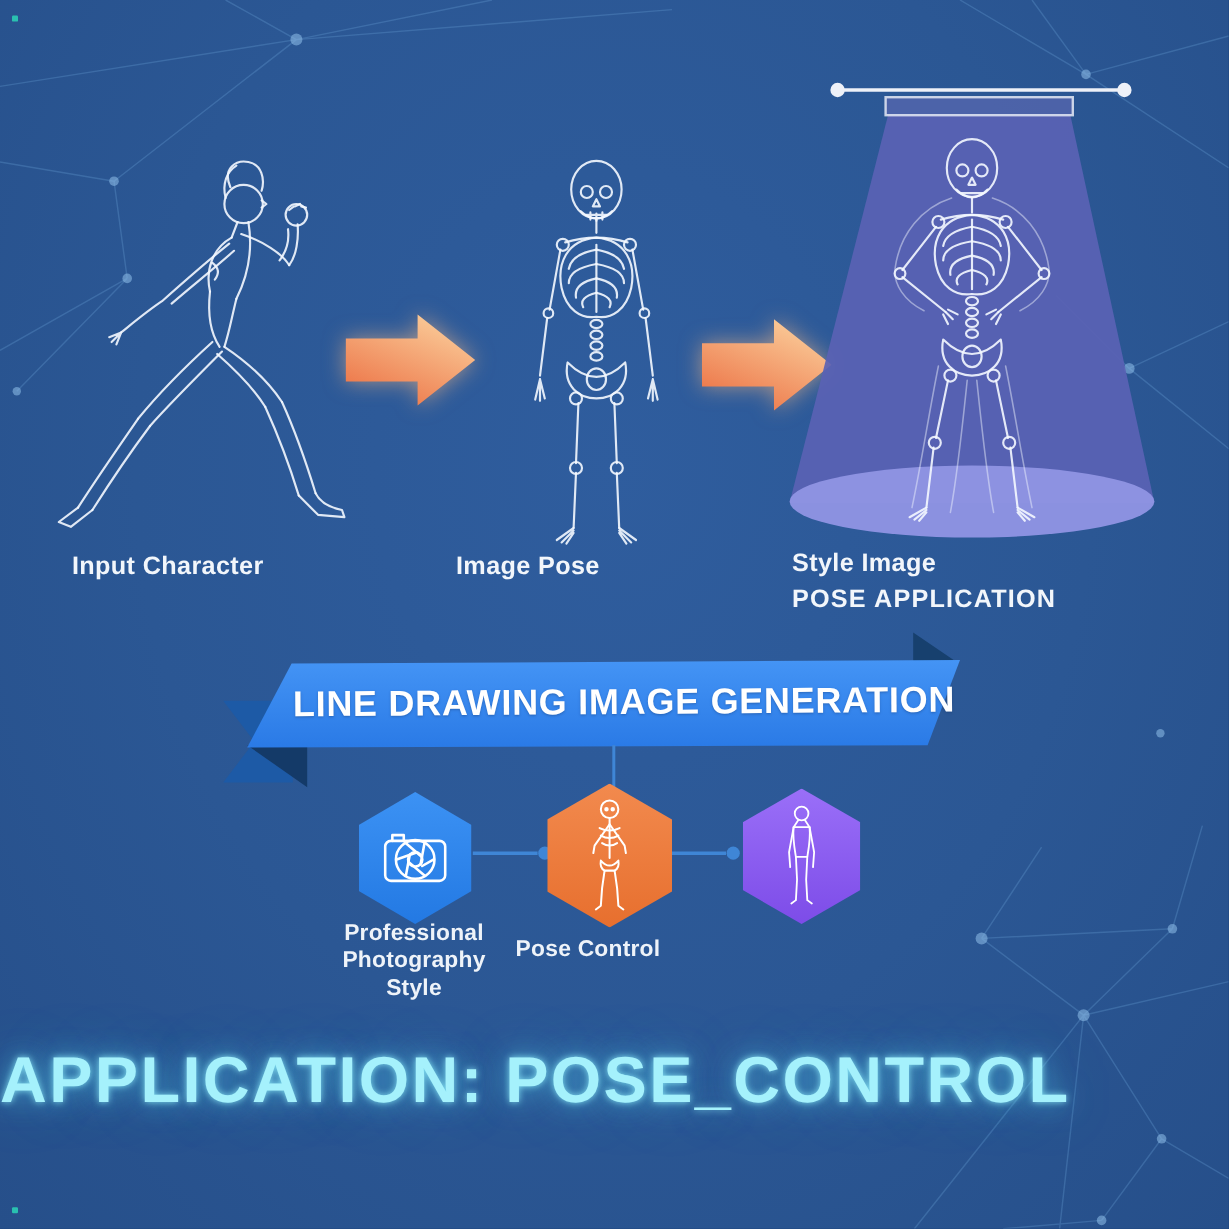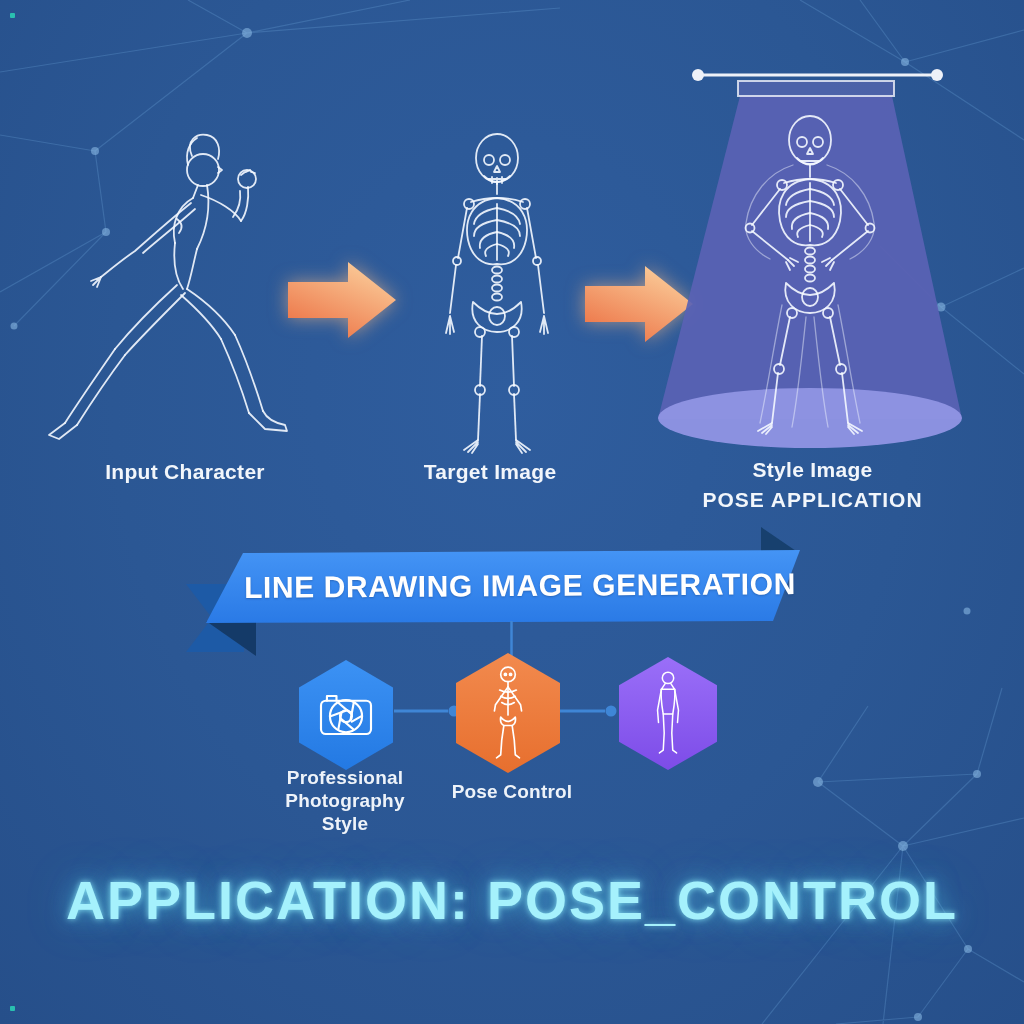--- a/index.html
+++ b/index.html
@@ -6,42 +6,42 @@
   .canvas{
     position:relative;width:1024px;height:1024px;overflow:hidden;
     background:radial-gradient(ellipse at 50% 38%, #2f5d9e 0%, #2b5794 55%, #264f8a 100%);
     font-family:"Liberation Sans", sans-serif;
   }
   .abs{position:absolute;}
   svg{display:block;}
   .figure-stroke{stroke:#f4f8ff;stroke-opacity:.9;fill:none;stroke-width:1.8;stroke-linecap:round;stroke-linejoin:round;}
   .step-label{
     position:absolute;color:#f2f6fb;font-size:21px;font-weight:600;
-    text-align:center;letter-spacing:.3px;
+    letter-spacing:.3px;
   }
   .step-sublabel{font-weight:700;letter-spacing:1px;margin-top:6px;}
   .banner-text{
     position:absolute;left:241px;top:551px;width:558px;height:70px;
     display:flex;align-items:center;justify-content:center;
     color:#ffffff;font-size:30px;font-weight:700;letter-spacing:.6px;
     transform:rotate(-0.4deg);text-shadow:0 1px 2px rgba(20,50,100,.35);
   }
   .hex{
     position:absolute;display:flex;align-items:center;justify-content:center;
     clip-path:polygon(50% 0%,100% 25%,100% 75%,50% 100%,0% 75%,0% 25%);
   }
   .hex-blue{left:299px;top:660px;width:94px;height:110px;background:linear-gradient(180deg,#3c92f4,#2379e3);}
   .hex-orange{left:456px;top:653px;width:104px;height:120px;background:linear-gradient(180deg,#f28a4e,#e76f2e);}
   .hex-purple{left:619px;top:657px;width:98px;height:113px;background:linear-gradient(180deg,#9a6ff8,#7d4ce8);}
   .feature-label{
     position:absolute;color:#eef3f9;font-size:19px;font-weight:600;
     line-height:1.22;text-align:center;letter-spacing:.2px;
   }
   .app-title{
-    position:absolute;left:0;top:869px;width:1024px;text-align:center;
+    position:absolute;left:0;top:869px;width:1024px;text-align:left;
     font-size:54px;font-weight:700;letter-spacing:2px;color:#a5f1fc;
     text-shadow:0 0 6px rgba(140,235,250,.9),0 0 22px rgba(90,210,240,.6),0 0 46px rgba(70,190,235,.4);
   }
   .corner-dot{position:absolute;width:5px;height:5px;border-radius:1px;background:#2ad4b6;opacity:.85;}
 </style>
 </head>
 <body>
 
 <div class="canvas">
 
@@ -221,21 +221,21 @@
         <path d="M138 318 L132 368"></path>
       <path d="M132 368 L118 376 M132 370 L122 378 M132 372 L126 379"></path>
       <path d="M190 262 L200 310"></path>
         <circle cx="201" cy="314" r="5"></circle>
         <path d="M202 318 L208 368"></path>
       <path d="M208 368 L222 376 M208 370 L218 378 M208 372 L214 379"></path>
     </g>
   </svg>
 
   <div class="step-label" style="left:60px;top:460px;width:250px">Input Character</div>
-  <div class="step-label" style="left:380px;top:460px;width:220px">Target Image</div>
+  <div class="step-label" style="left:380px;top:460px;width:220px">Image Pose</div>
   <div class="step-label" style="left:660px;top:458px;width:305px">
     <div>Style Image</div>
     <div class="step-sublabel">POSE APPLICATION</div>
   </div>
 
   <svg class="abs" style="left:0;top:0" width="1024" height="1024" viewBox="0 0 1024 1024">
     <defs>
       <linearGradient id="ribbonG" x1="0" y1="0" x2="0" y2="1">
         <stop offset="0" stop-color="#4494f5"></stop>
           <stop offset="1" stop-color="#2a7ae6"></stop>
@@ -296,17 +296,17 @@
         <path d="M17 14 L13 20 L27 20 L23 14"></path>
         <path d="M13 20 C12 30 14 40 15 46 L25 46 C26 40 28 30 27 20"></path>
         <path d="M13 20 L9 42 L10 55 M27 20 L31 42 L30 55"></path>
         <path d="M15 46 L16 66 L15 84 M15 84 L11 87"></path>
         <path d="M25 46 L24 66 L25 84 M25 84 L29 87"></path>
       </g>
     </svg>
   </div>
 
   <div class="feature-label" style="left:275px;top:766px;width:140px">Professional Photography Style</div>
-  <div class="feature-label" style="left:432px;top:780px;width:160px">Pose Control</div>
+  <div class="feature-label" style="left:410px;top:780px;width:160px">Pose Control</div>
 
   <div class="app-title">APPLICATION: POSE_CONTROL</div>
 
 </div>
 
 </body></html>

